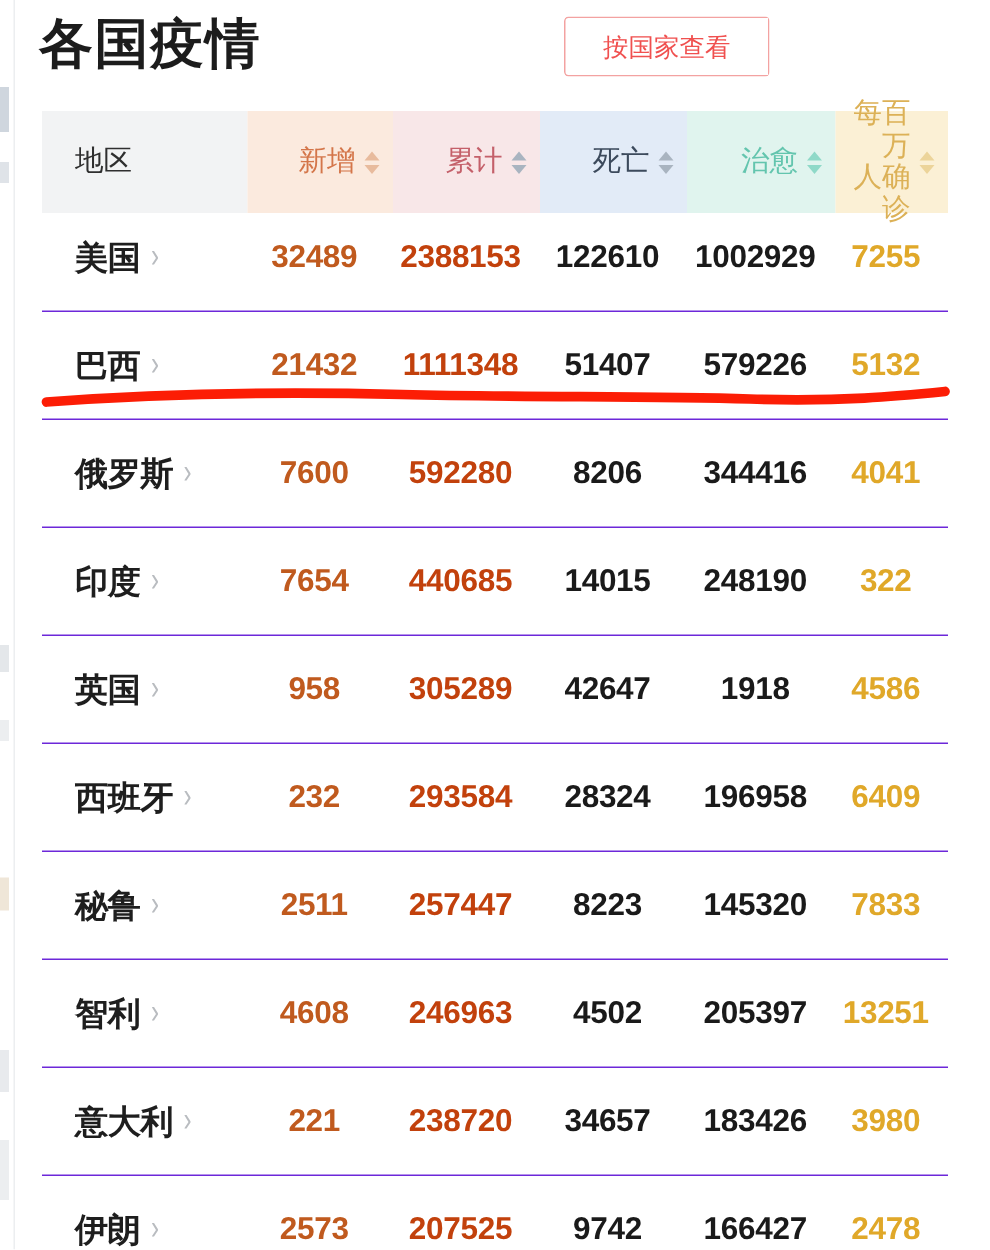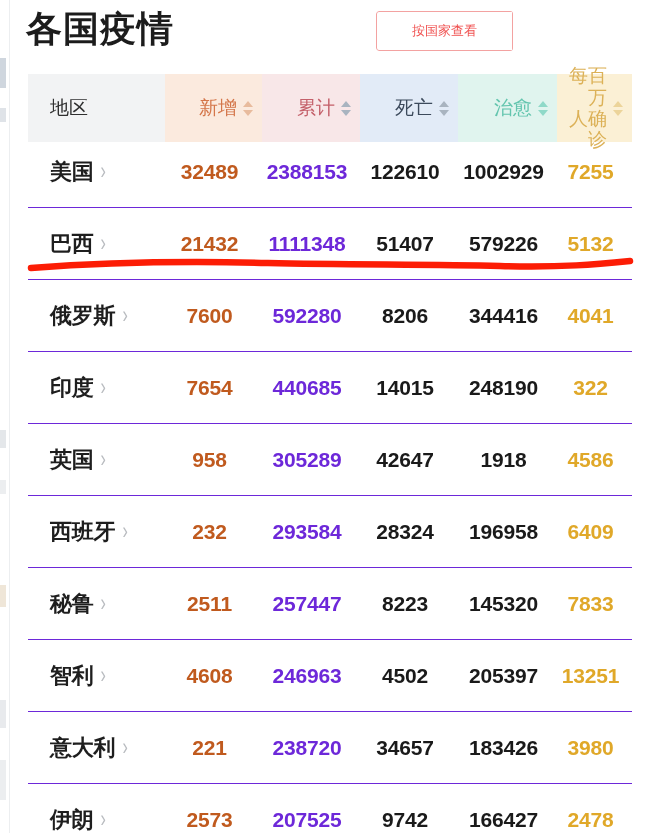--- a/index.html
+++ b/index.html
@@ -63,21 +63,21 @@
     top: 11px;
     display: flex;
     height: 40px;
     border-radius: 3px;
     overflow: hidden;
   }
   .toggle-btn {
     display: flex;
     align-items: center;
     justify-content: center;
-    font-size: 13px;
+    font-size: 17px;
     height: 40px;
     box-sizing: border-box;
     white-space: nowrap;
     cursor: pointer;
     background: #ffffff;
   }
   .toggle-btn.active {
     width: 137px;
     color: #f0504f;
     border: 1px solid #f3a2a1;
@@ -183,21 +183,21 @@
   }
   .td.region .chev {
     color: #b9bcc0;
     font-size: 16px;
     font-weight: 400;
     margin-left: 7px;
     transform: scaleY(1.45);
     display: inline-block;
   }
   .td.add    { width: 97px; color: #c05a1e; padding-right: 8px; }
-  .td.total  { width: 98px; color: #6d28d9; padding-right: 8px; }
+  .td.total  { width: 98px; color: #c2410c; padding-right: 8px; }
   .td.death  { width: 98px; color: #1a1a1a; padding-right: 8px; }
   .td.cured  { width: 99px; color: #1a1a1a; padding-right: 8px; }
   .td.permil { width: 75px; color: #e0a829; padding-right: 8px; }
 
   
   .annot {
     position: absolute;
     left: 0;
     top: 252px;
     width: 660px;

